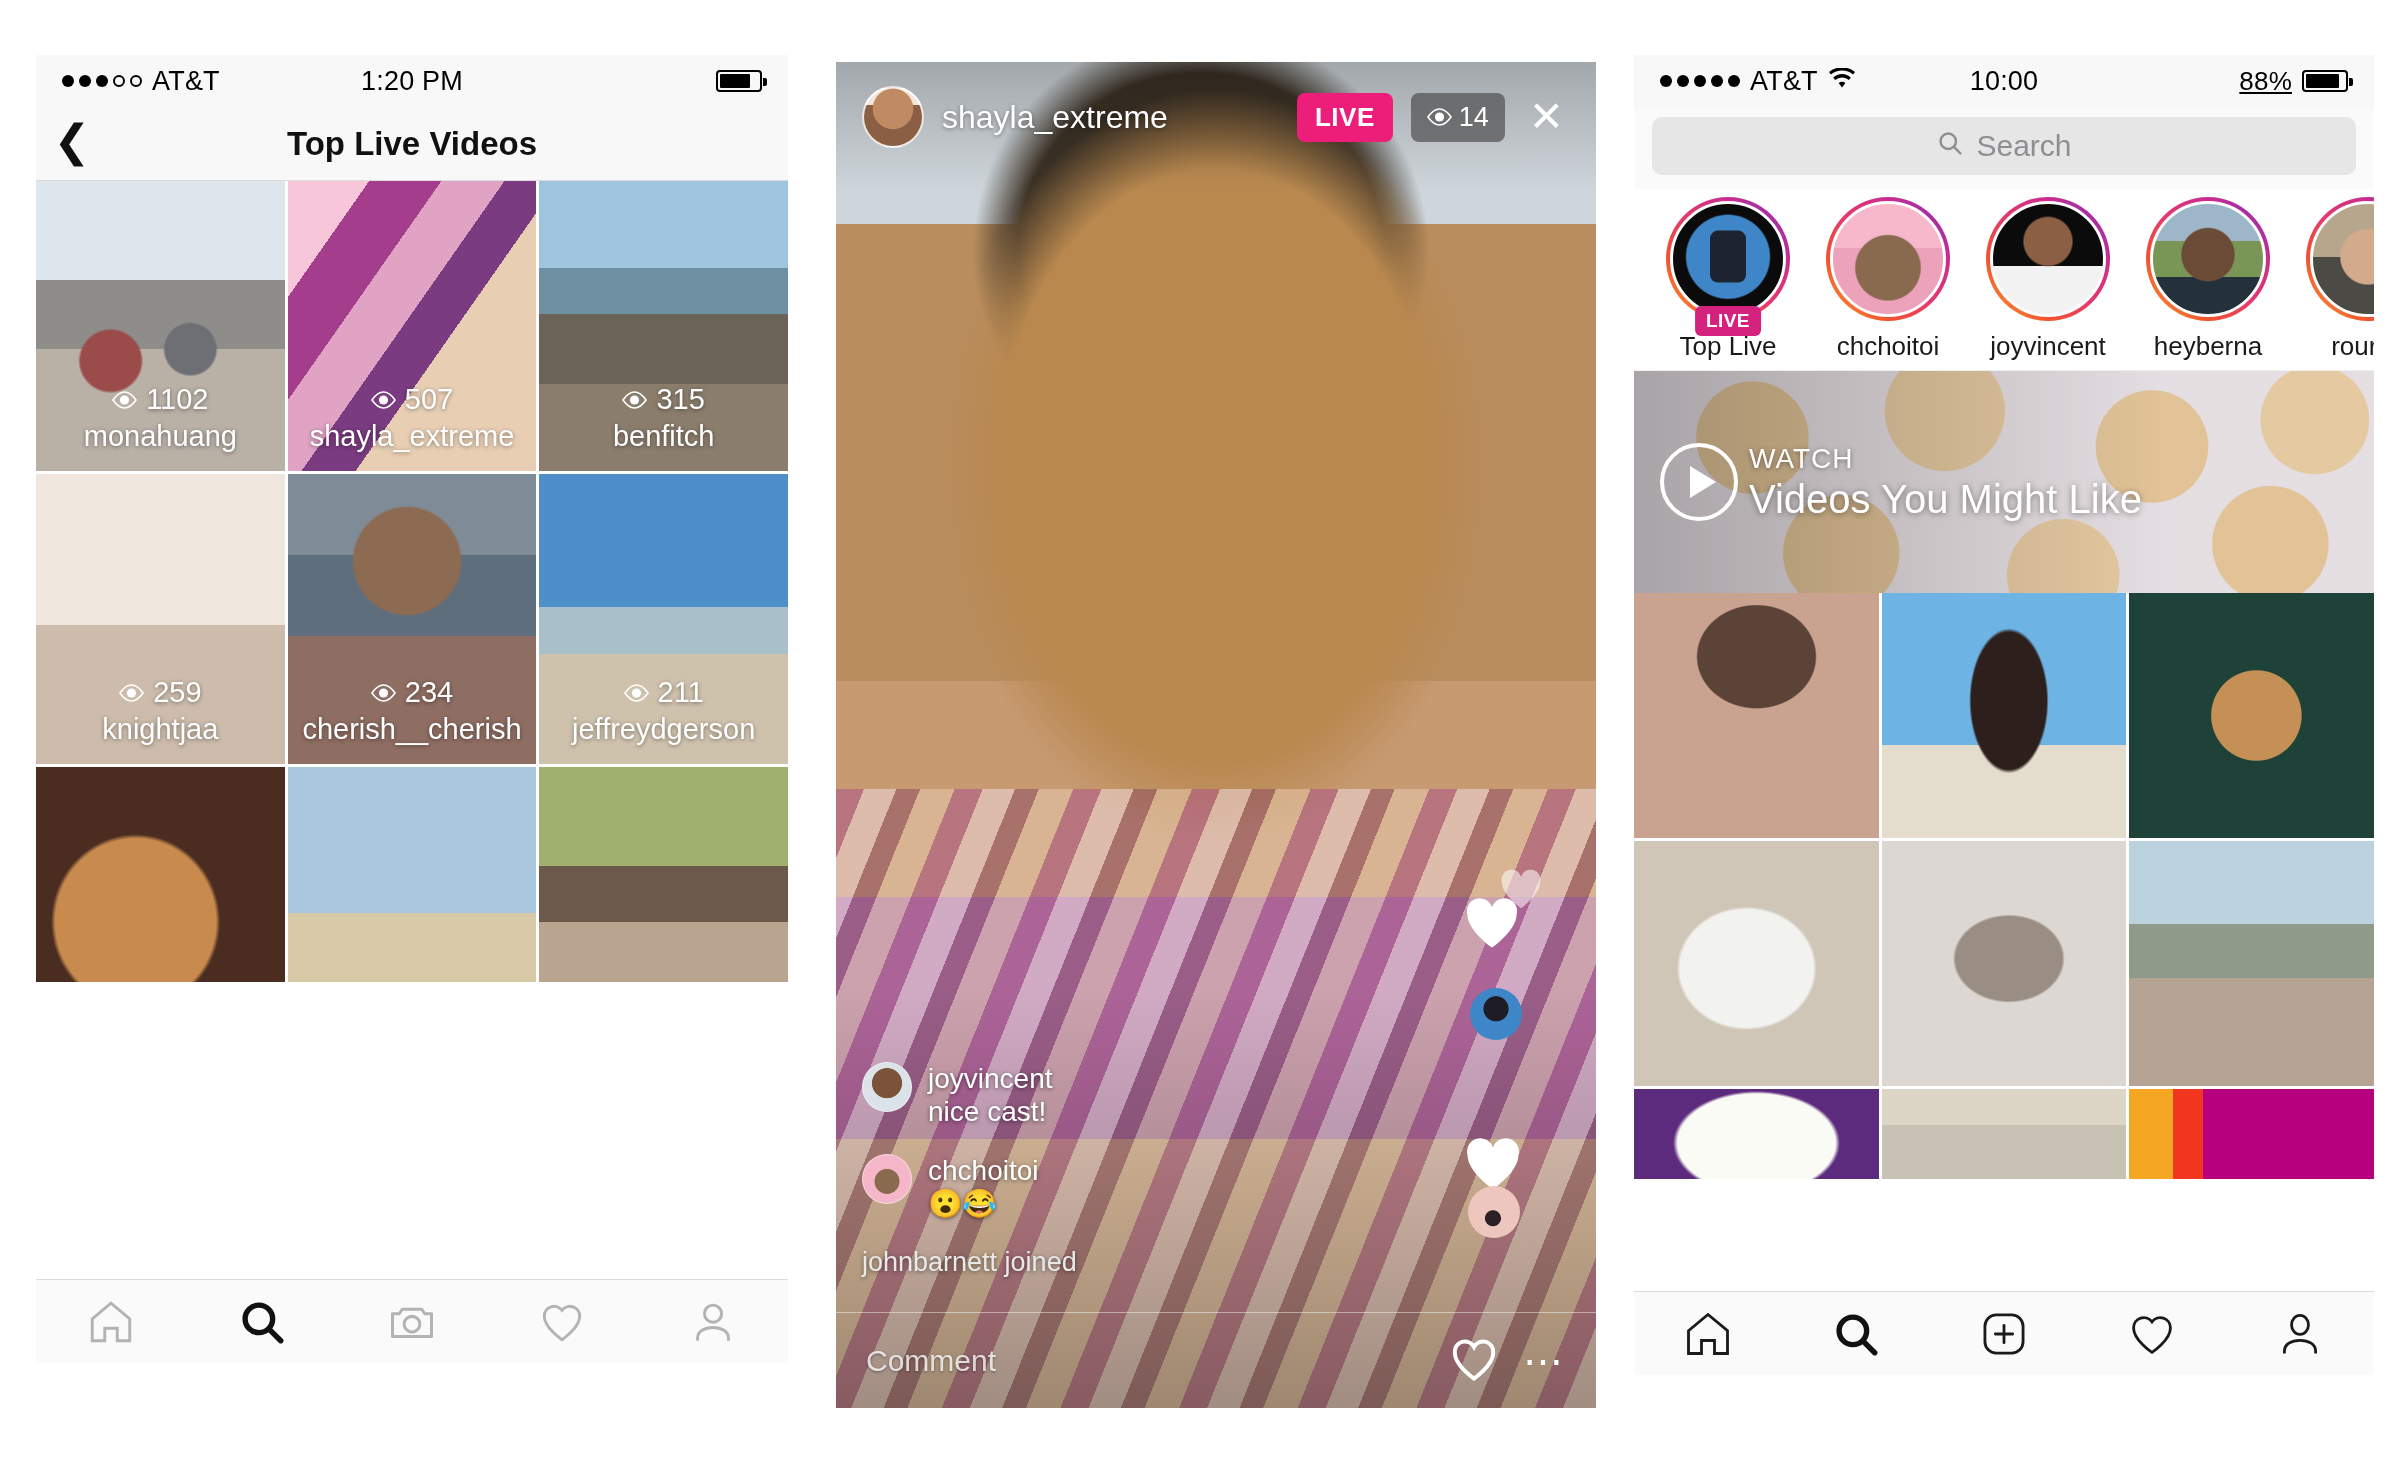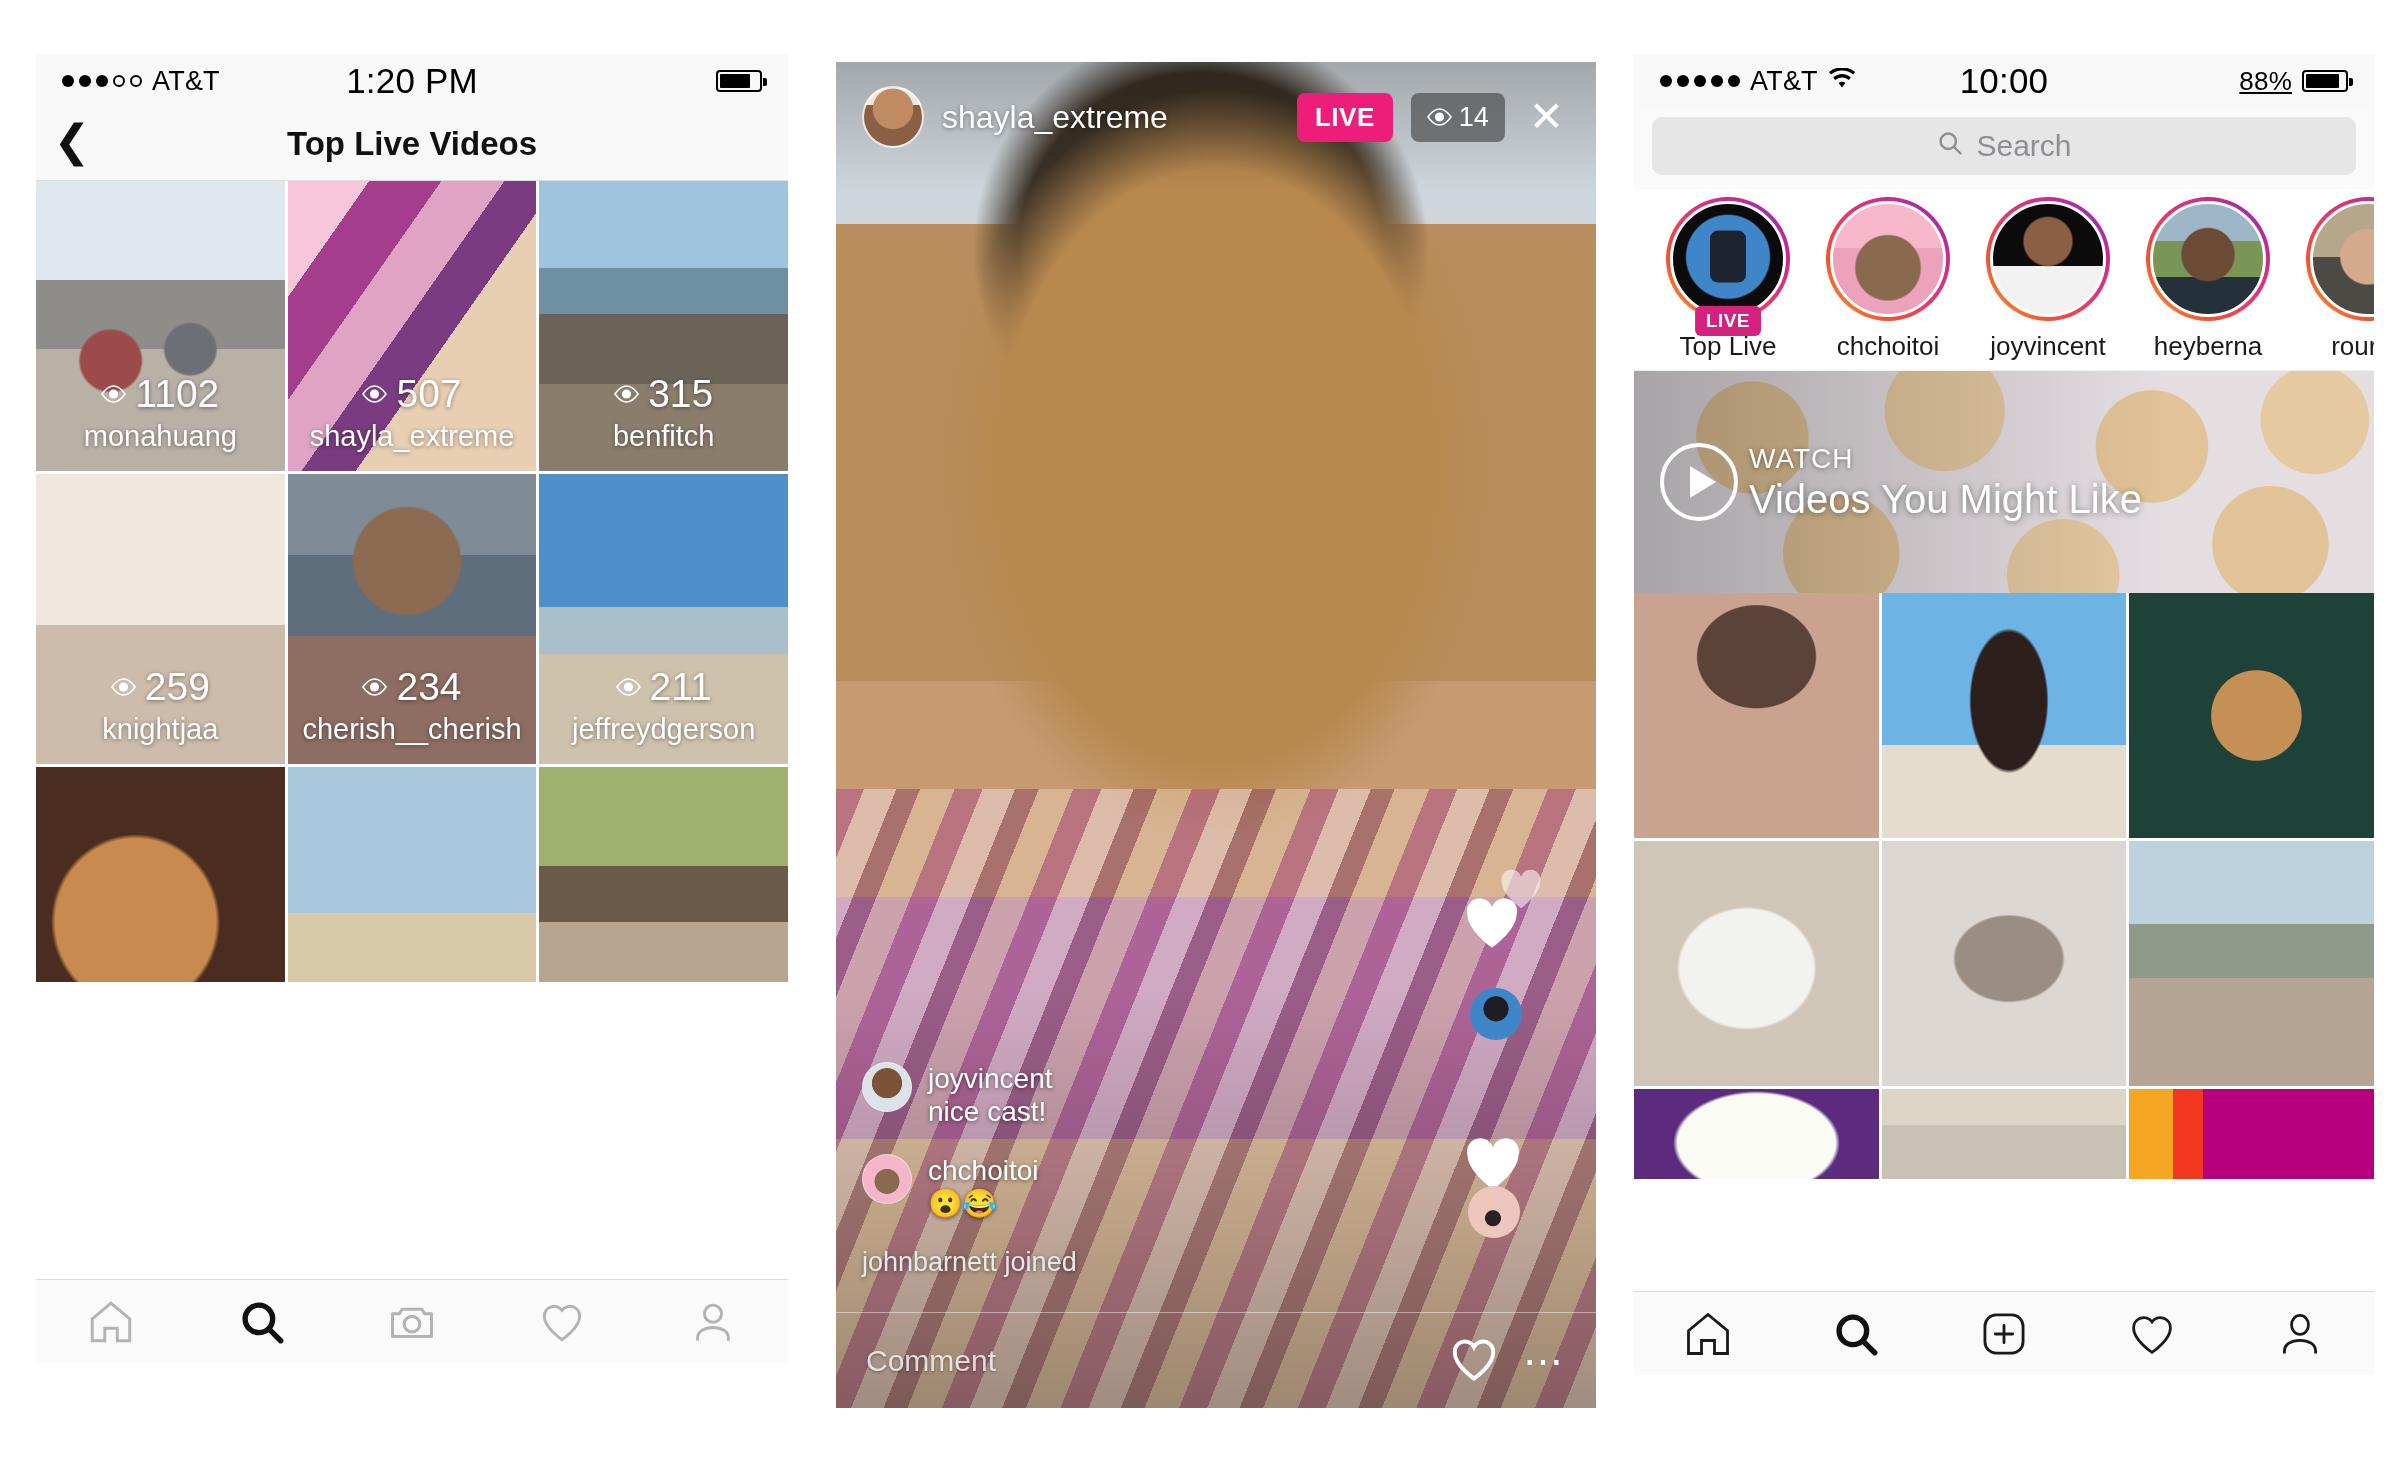--- a/index.html
+++ b/index.html
@@ -40,21 +40,21 @@
     color: #000;
     position: relative;
     letter-spacing: .2px;
   }
   .sb-left { display: flex; align-items: center; gap: 10px; }
   .dots { display: flex; align-items: center; gap: 5px; }
   .dot { width: 12px; height: 12px; border-radius: 50%; background: #000; }
   .dot.hollow { background: transparent; border: 2px solid #000; }
   .sb-center {
     position: absolute; left: 0; right: 0;
-    text-align: center; font-size: 35px; font-weight: 500;
+    text-align: center; font-size: 27px; font-weight: 500;
     pointer-events: none;
   }
   .sb-right { margin-left: auto; display: flex; align-items: center; gap: 10px; font-size: 26px; text-decoration: underline; }
   .battery {
     width: 46px; height: 22px; border: 2px solid #000; border-radius: 4px;
     position: relative; padding: 2px;
   }
   .battery::after {
     content: ""; position: absolute; right: -7px; top: 6px;
     width: 4px; height: 8px; background: #000; border-radius: 0 2px 2px 0;
@@ -84,21 +84,21 @@
   .livegrid { display: grid; grid-template-columns: repeat(3, 1fr); gap: 3px; background: #fff; }
   .lg-cell { position: relative; height: 290px; overflow: hidden; }
   .lg-cell .ph { position: absolute; inset: 0; }
   .lg-ov {
     position: absolute; left: 0; right: 0; bottom: 0; top: 0;
     display: flex; flex-direction: column; align-items: center; justify-content: flex-end;
     padding-bottom: 18px;
     text-shadow: 0 1px 4px rgba(0,0,0,.45);
     color: #fff;
   }
-  .lg-views { display: flex; align-items: center; gap: 9px; font-size: 39px; font-weight: 400; }
+  .lg-views { display: flex; align-items: center; gap: 9px; font-size: 29px; font-weight: 400; }
   .lg-user { font-size: 29px; margin-top: 4px; font-weight: 400; }
   .eye {
     width: 25px; height: 18px; position: relative; display: inline-block;
   }
   .eye svg { display: block; }
 
   .tabbar {
     height: 84px; background: #fafafa; border-top: 1px solid #dcdcdc;
     display: flex; align-items: center; justify-content: space-around;
   }

